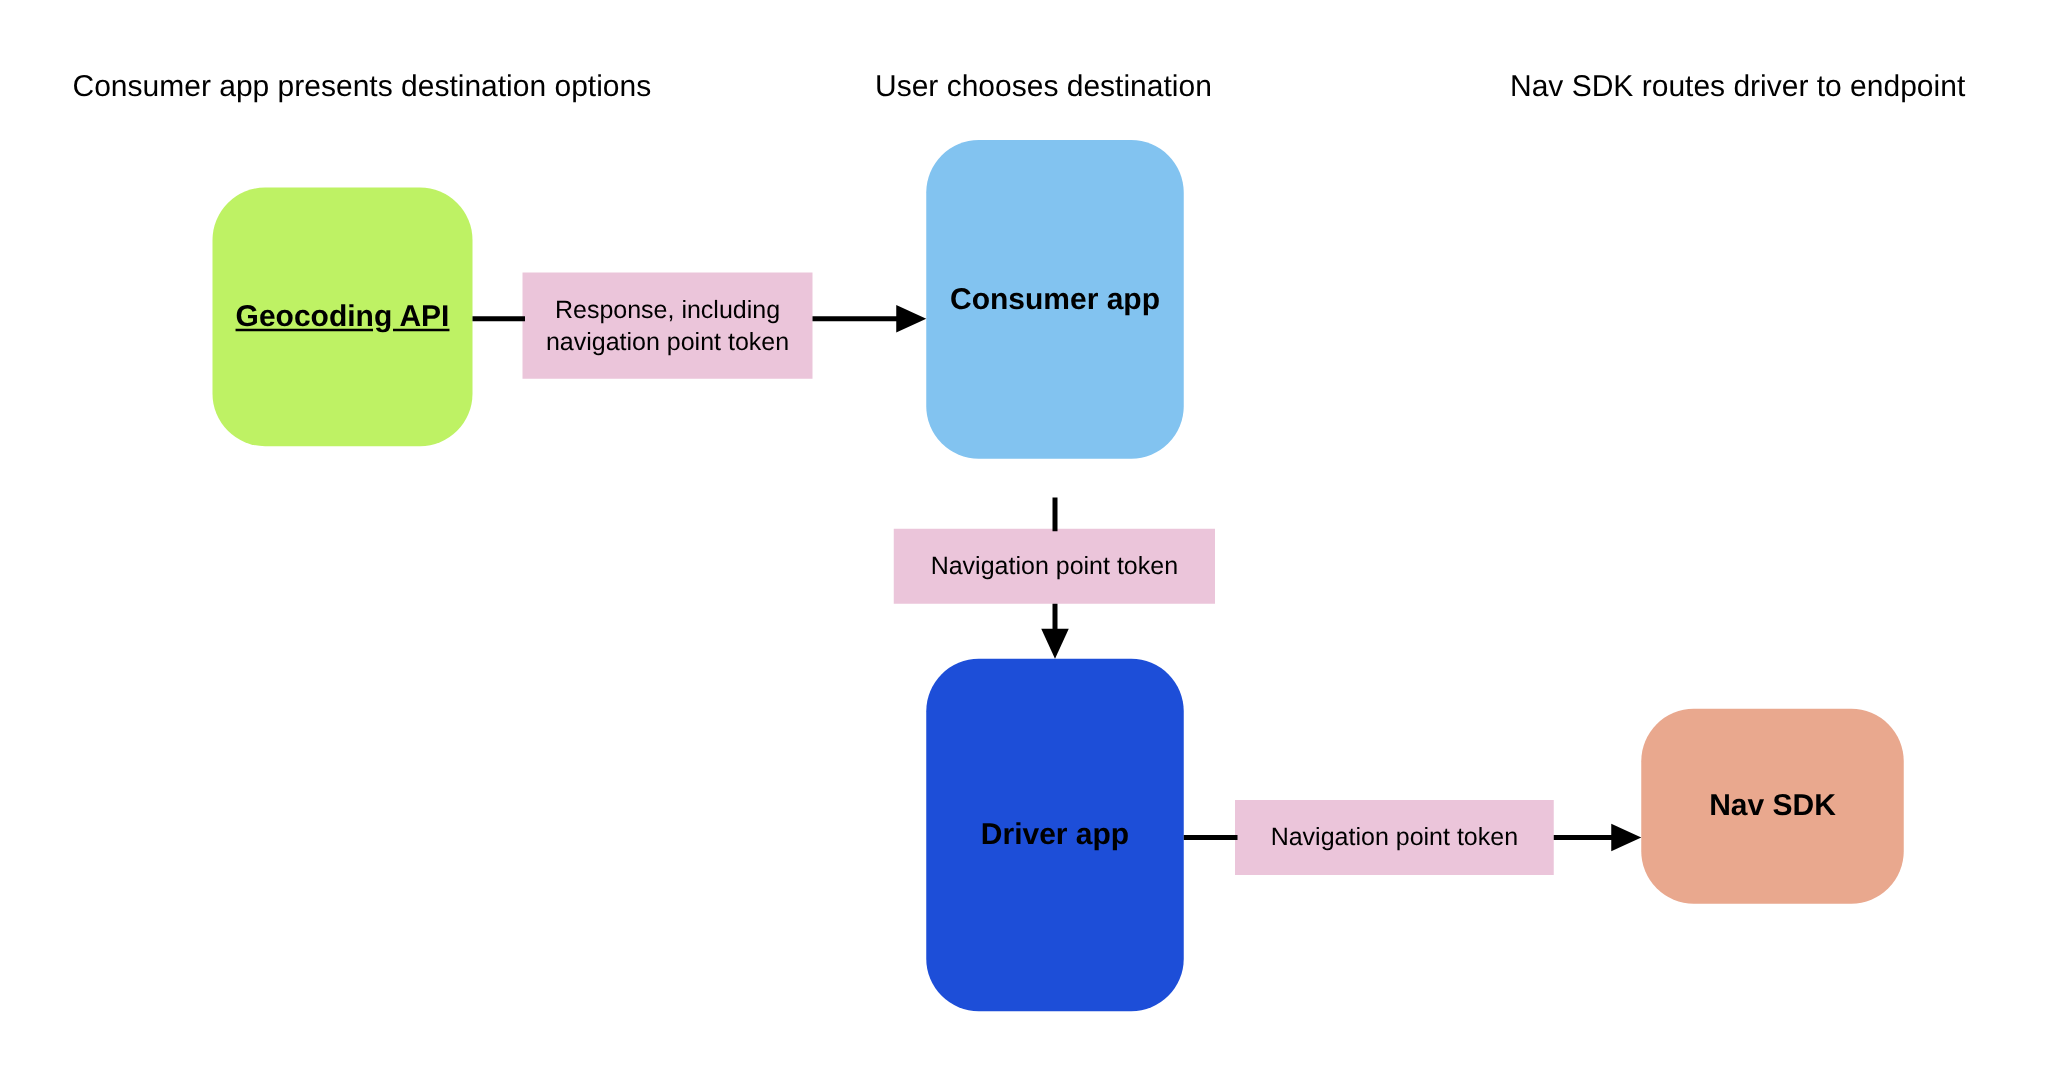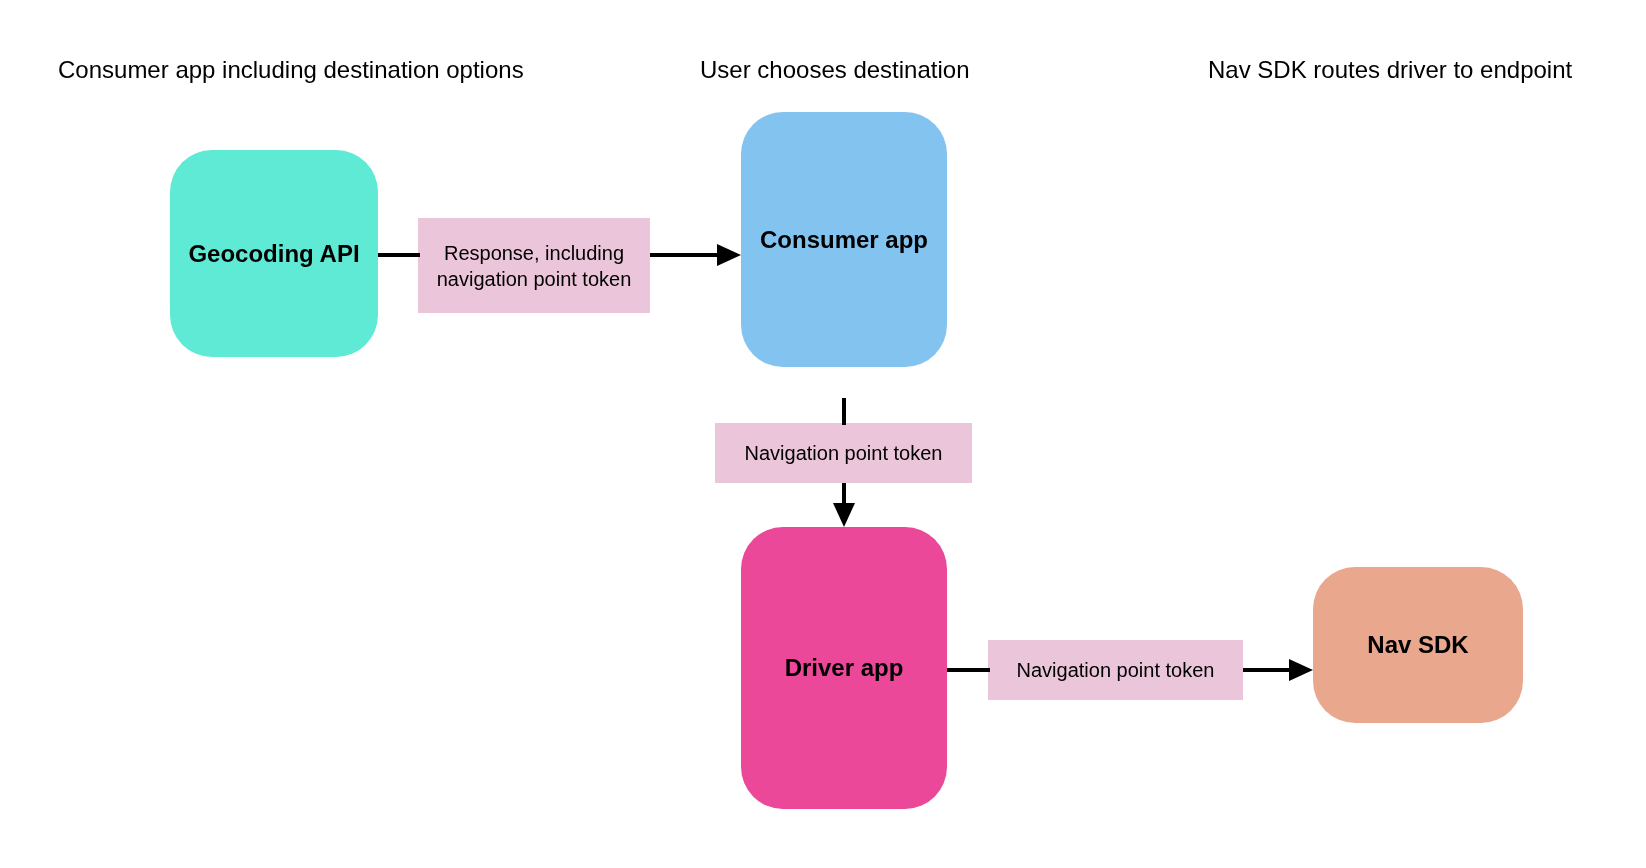--- a/index.html
+++ b/index.html
@@ -54,21 +54,21 @@
     display: flex;
     align-items: center;
     justify-content: center;
     text-align: center;
     font-size: 20px;
     line-height: 26px;
     color: var(--text, #000000);
     box-sizing: border-box;
     padding: 0 8px;
   }
-  [data-name="edge-label-response-token"]        { left: 418px; top: 218px; width: 232px; height: 95px; }
+  [data-name="edge-label-response-token"]        { left: 418px; top: 218px; width: 232px; height: 85px; }
   [data-name="edge-label-nav-token-to-driver"]   { left: 715px; top: 423px; width: 257px; height: 60px; }
   [data-name="edge-label-nav-token-to-sdk"]      { left: 988px; top: 640px; width: 255px; height: 60px; }
 
   
   svg.edges {
     position: absolute;
     left: 0;
     top: 0;
     width: 1646px;
     height: 868px;
@@ -81,31 +81,31 @@
   svg.edges .arrowhead {
     fill: var(--connector, #000000);
     stroke: none;
   }
 </style>
 </head>
 <body>
 
 <div class="canvas" data-name="diagram-canvas">
 
-  <div class="col-header" data-name="column-header-consumer-presents">Consumer app including destination options</div>
+  <div class="col-header" data-name="column-header-consumer-presents">Consumer app presents destination options</div>
   <div class="col-header" data-name="column-header-nav-sdk-routes">Nav SDK routes driver to endpoint</div>
   <div class="col-header" data-name="column-header-user-chooses">User chooses destination</div>
 
-  <div class="node" data-name="node-geocoding-api" style="background-color: #5eead4;">
+  <div class="node" data-name="node-geocoding-api" style="background-color: #bef264; text-decoration: underline;">
     <span class="node-label" data-name="node-label-geocoding-api">Geocoding API</span>
   </div>
   <div class="node" data-name="node-consumer-app" style="background-color: rgb(130, 195, 240);">
     <span class="node-label" data-name="node-label-consumer-app">Consumer app</span>
   </div>
-  <div class="node" data-name="node-driver-app" style="background-color: #ec4899;">
+  <div class="node" data-name="node-driver-app" style="background-color: #1d4ed8;">
     <span class="node-label" data-name="node-label-driver-app">Driver app</span>
   </div>
   <div class="node" data-name="node-nav-sdk" style="background-color: rgb(233, 168, 142);">
     <span class="node-label" data-name="node-label-nav-sdk">Nav SDK</span>
   </div>
 
   <div class="edge-label" data-name="edge-label-response-token" style="background-color: rgb(235, 197, 218);">Response, including navigation point token</div>
   <div class="edge-label" data-name="edge-label-nav-token-to-driver" style="background-color: rgb(235, 197, 218);">Navigation point token</div>
   <div class="edge-label" data-name="edge-label-nav-token-to-sdk" style="background-color: rgb(235, 197, 218);">Navigation point token</div>
 

